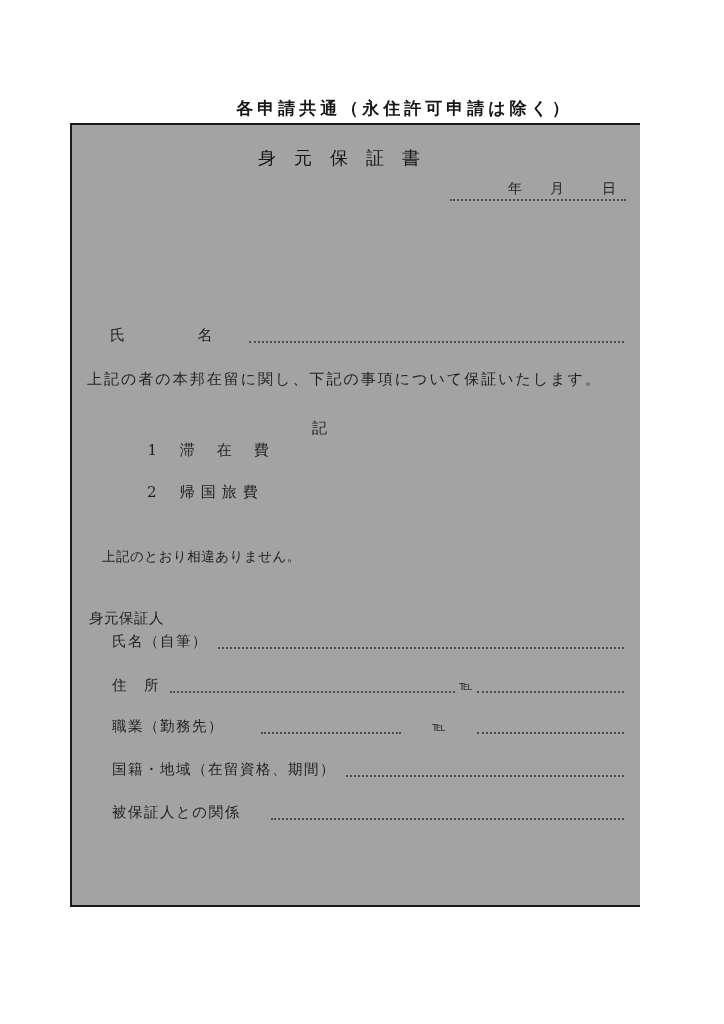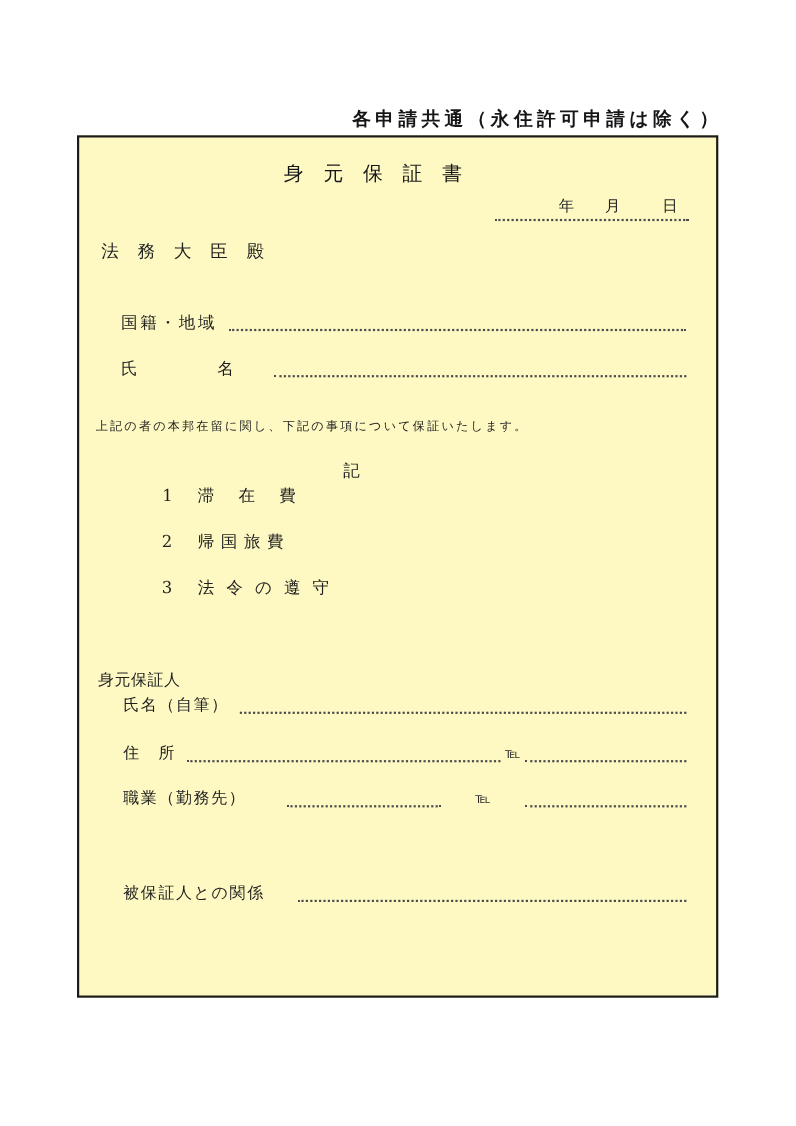--- a/index.html
+++ b/index.html
@@ -1,19 +1,19 @@
 <!DOCTYPE html>
 <html><head>
   <meta charset="utf-8">
   <style>
     * { margin: 0; padding: 0; box-sizing: border-box; }
     html, body { background: #ffffff; }
     .page {
       position: relative;
-      width: 724px;
+      width: 640px;
       height: 1024px;
       background: #ffffff;
       font-family: "DejaVu Serif", "Liberation Serif", serif;
       color: #1f1f1f;
       overflow: hidden;
     }
     .header-note {
       position: absolute;
       top: 97px;
       right: 67px;
@@ -24,21 +24,21 @@
       white-space: nowrap;
       color: #161616;
     }
     .form-box {
       position: absolute;
       left: 70px;
       top: 123px;
       width: 583px;
       height: 784px;
       border: 2.5px solid #1b1b1b;
-      background: #fef9c3;
+      background: #a3a3a3;
     }
     .form-title {
       position: absolute;
       left: 186px;
       top: 21px;
       font-size: 18px;
       font-weight: 500;
       white-space: pre;
       color: #161616;
     }
@@ -94,22 +94,22 @@
       font-family: "DejaVu Sans", "Liberation Sans", sans-serif;
       font-size: 13px;
       line-height: 16px;
       margin: 0 0 2px 4px;
       flex: none;
       color: #2a2a2a;
     }
     .declaration {
       position: absolute;
       left: 15px;
-      top: 255px;
-      font-size: 11px;
+      top: 245px;
+      font-size: 15px;
       letter-spacing: 2px;
       white-space: nowrap;
     }
     .list-heading {
       position: absolute;
       left: 240px;
       top: 294px;
       font-size: 15px;
     }
     .list-item {
@@ -164,49 +164,41 @@
     <div class="date-row">
       <span class="sp1"></span>
       <span>年</span>
       <span class="sp2"></span>
       <span>月</span>
       <span class="sp3"></span>
       <span>日</span>
       <span class="sp4"></span>
     </div>
 
-    <div class="addressee">法　務　大　臣　殿</div>
-
-    <div class="frow row-nat">
-      <span class="lbl">国籍・地域</span>
-      <span class="dots"></span>
-    </div>
+
 
     <div class="frow row-name">
       <span class="lbl">氏　　　　名</span>
       <span class="dots"></span>
     </div>
 
     <div class="declaration">上記の者の本邦在留に関し、下記の事項について保証いたします。</div>
 
     <div class="list-heading">記</div>
 
     <div class="list-item item-1">
       <span class="no">1</span>
       <span class="txt sp-wide">滞在費</span>
     </div>
     <div class="list-item item-2">
       <span class="no">2</span>
       <span class="txt sp-med">帰国旅費</span>
     </div>
-    <div class="list-item item-3">
-      <span class="no">3</span>
-      <span class="txt sp-low">法令の遵守</span>
-    </div>
-
+
+    <div class="closing">上記のとおり相違ありません。</div>
 
     <div class="guarantor-label">身元保証人</div>
 
     <div class="frow row-gname">
       <span class="lbl">氏名（自筆）</span>
       <span class="dots"></span>
     </div>
 
     <div class="frow row-gaddr">
       <span class="lbl">住　所</span>
@@ -215,20 +207,24 @@
       <span class="dots dots2"></span>
     </div>
 
     <div class="frow row-gocc">
       <span class="lbl">職業（勤務先）</span>
       <span class="dots"></span>
       <span class="tel">℡</span>
       <span class="dots dots2"></span>
     </div>
 
+    <div class="frow row-gnat">
+      <span class="lbl">国籍・地域（在留資格、期間）</span>
+      <span class="dots"></span>
+    </div>
 
     <div class="frow row-grel">
       <span class="lbl">被保証人との関係</span>
       <span class="dots"></span>
     </div>
 
   </div>
 </div>
 
 </body></html>

